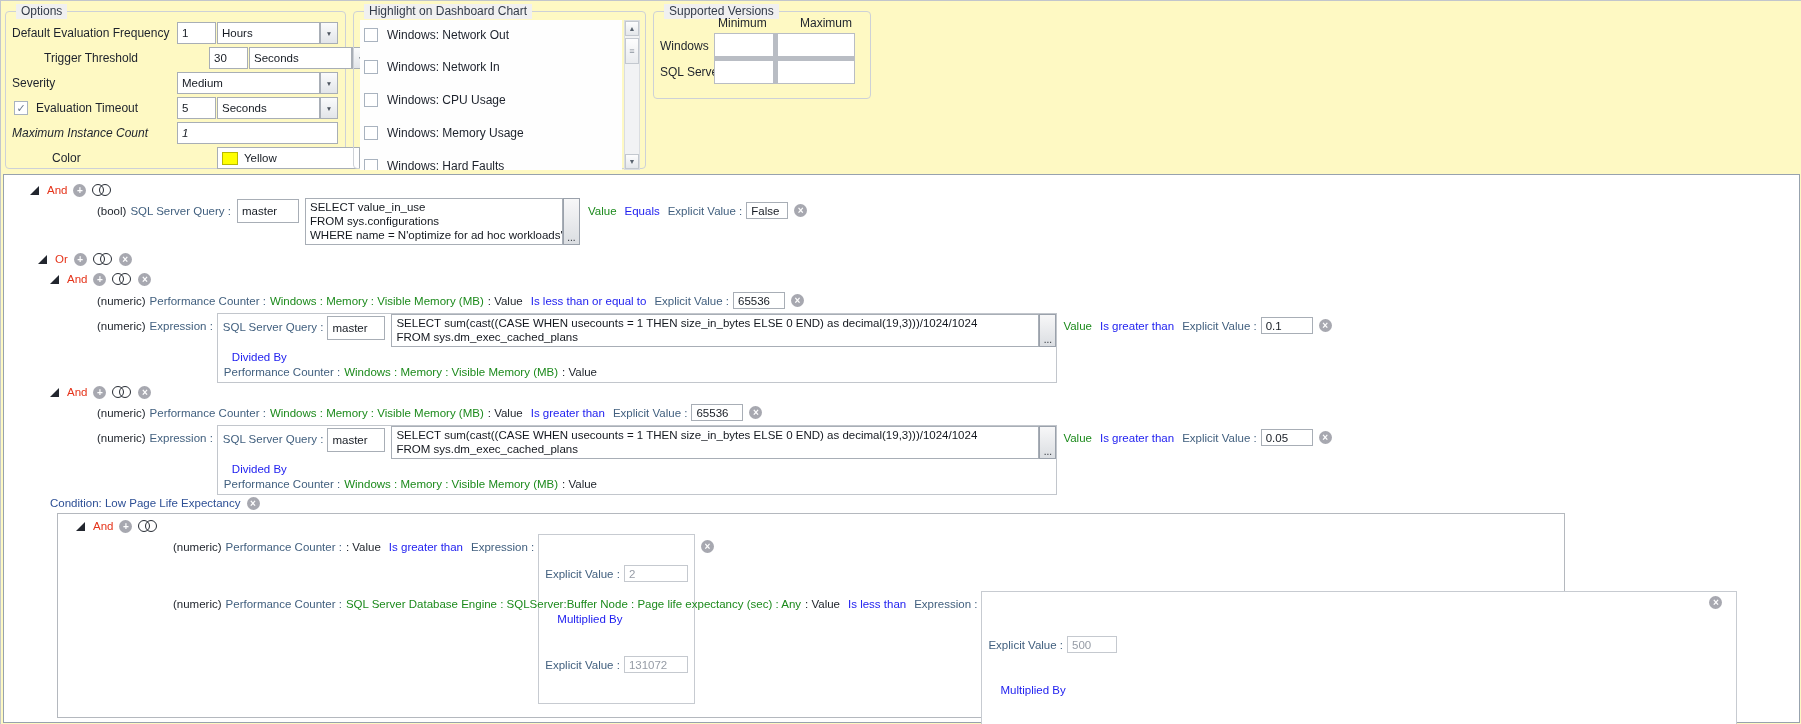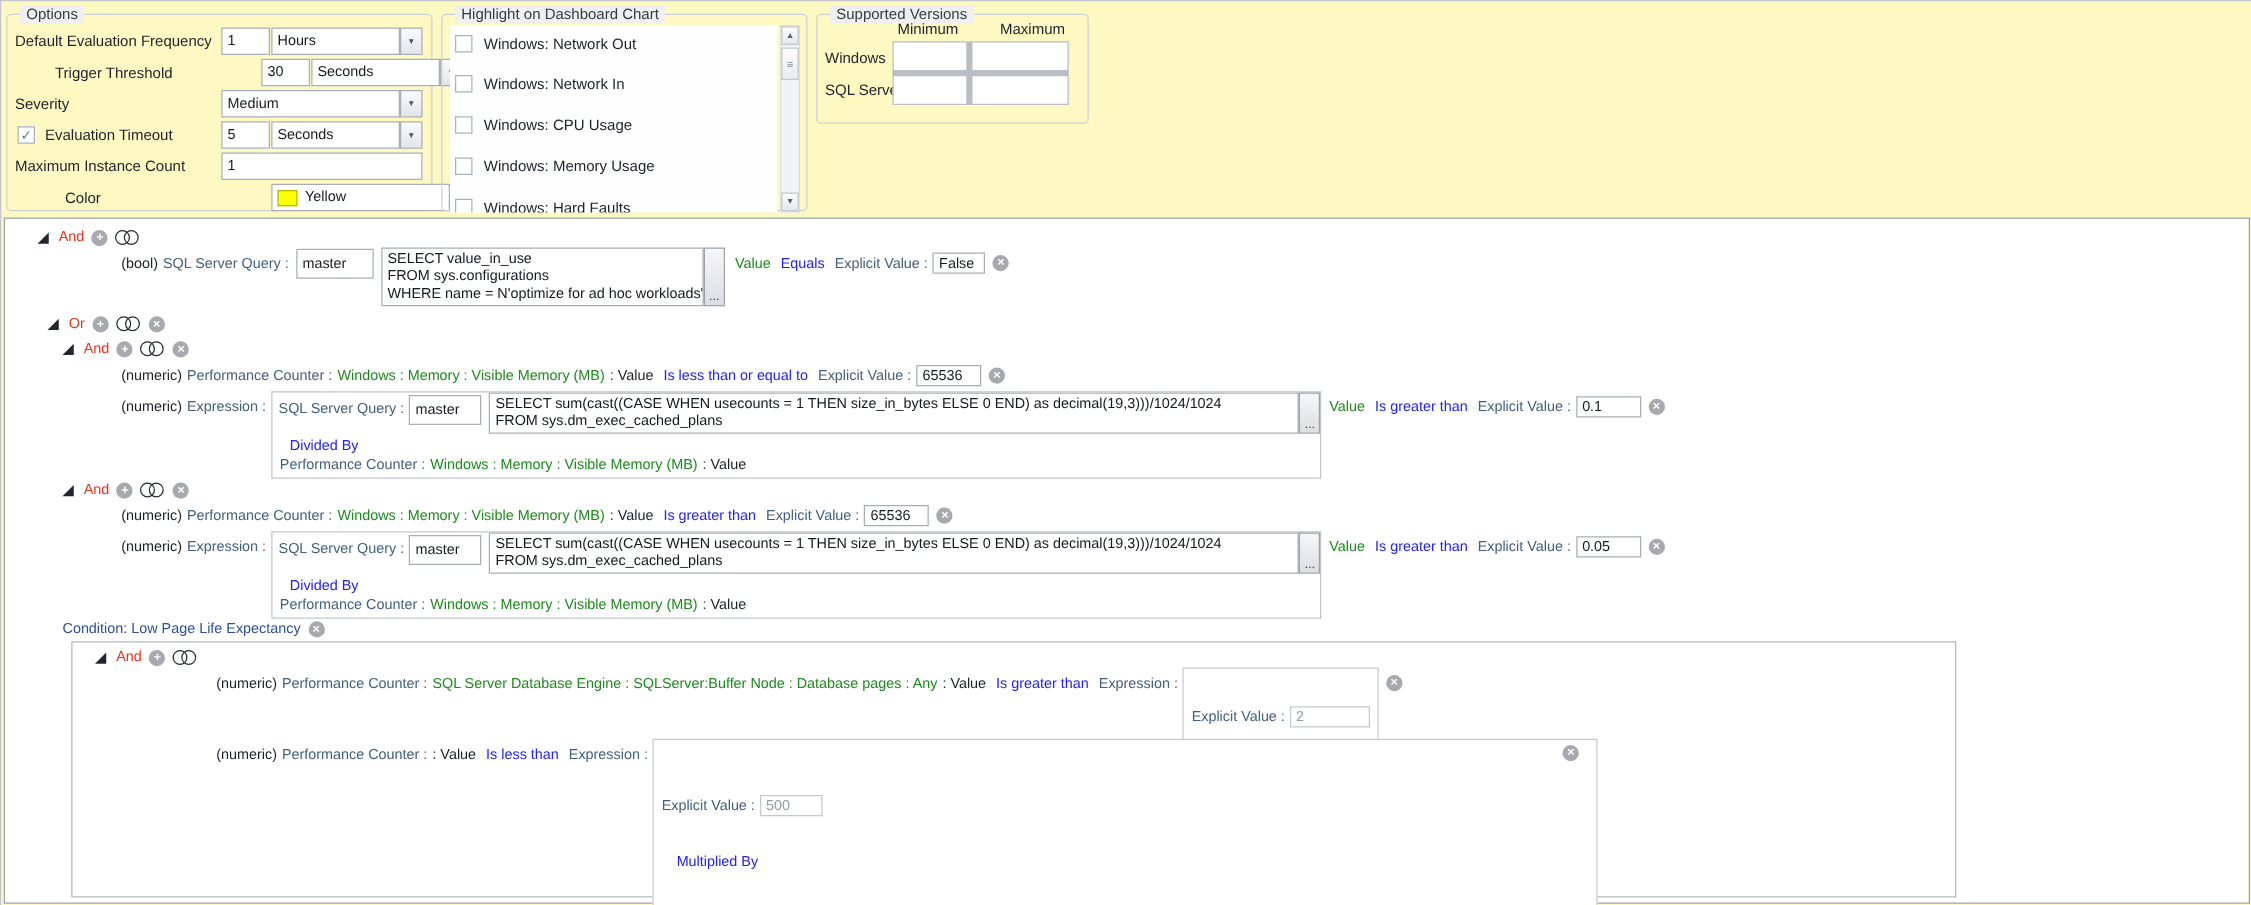--- a/index.html
+++ b/index.html
@@ -90,21 +90,21 @@
     <div class="opt-row" style="left:6px;top:85px;width:330px;">
       <span class="cb" style="margin-left:2px;">
           <span>✓</span>
         </span>
       <span class="lbl" style="margin-left:8px;">Evaluation Timeout</span>
       <span class="ctl tb" style="left:165px;top:0;width:39px;height:22px;">5</span>
       <span class="ctl tb" style="left:205px;top:0;width:103px;height:22px;">Seconds</span>
       <span class="ctl ddbtn" style="left:308px;top:0;width:18px;height:22px;">▼</span>
     </div>
 
-    <div class="opt-row" style="left:6px;top:110px;width:330px;">
+    <div class="opt-row" style="left:6px;top:110px;width:330px;font-style:italic;">
       <span class="lbl">Maximum Instance Count</span>
       <span class="ctl tb" style="left:165px;top:0;width:161px;height:22px;">1</span>
     </div>
 
     <div class="opt-row" style="left:6px;top:135px;width:330px;margin-left:40px;">
       <span class="lbl">Color</span>
       <span class="ctl tb" style="left:165px;top:0;width:143px;height:22px;">
         <span class="swatch" style="background:#ffff00;border:1px solid #b9b900"></span>
         <span style="margin-left:6px;">Yellow</span>
       </span>
@@ -287,41 +287,41 @@
       <div class="trow" style="left:18px;top:5px;">
         <span class="tri"></span>
         <span class="t-op">And</span>
         <span class="ico-plus">+</span>
         <span class="ico-group"><i class="c1"></i><i class="c2"></i></span>
       </div>
 
       <div class="trow trow-top" style="left:115px;top:20px;">
         <span class="t-dark pt">(numeric)</span>
         <span class="t-node pt ml4">Performance Counter :</span>
-        <span class="t-green pt ml4">SQL Server Database Engine : SQLServer:Buffer Node : Database pages : Any</span>
         <span class="t-dark pt ml4">: Value</span>
         <span class="t-blue pt ml8">Is greater than</span>
         <span class="t-node pt ml8">Expression :</span>
         <div class="minibox ml4">
           <div class="vline">
             <span class="t-node">Explicit Value :</span>
             <span class="tb tb-gray vb ml4" style="width:64px;">2</span>
           </div>
           <span class="t-blue" style="display:block;margin:2px 0 2px 12px;">Multiplied By</span>
           <div class="vline">
             <span class="t-node">Explicit Value :</span>
             <span class="tb tb-gray vb ml4" style="width:64px;">131072</span>
           </div>
         </div>
         <span class="ico-close" style="margin-top:6px;">×</span>
       </div>
 
       <div class="trow trow-top" style="left:115px;top:77px;">
         <span class="t-dark pt">(numeric)</span>
         <span class="t-node pt ml4">Performance Counter :</span>
+        <span class="t-green pt ml4">SQL Server Database Engine : SQLServer:Buffer Node : Page life expectancy (sec) : Any</span>
         <span class="t-dark pt ml4">: Value</span>
         <span class="t-blue pt ml8">Is less than</span>
         <span class="t-node pt ml8">Expression :</span>
         <div class="minibox ml4" style="position:relative;width:742px;background:#fff;">
           <span class="ico-close" style="position:absolute;right:14px;top:4px;margin:0;">×</span>
           <div class="vline">
             <span class="t-node">Explicit Value :</span>
             <span class="tb tb-gray vb ml4" style="width:50px;">500</span>
           </div>
           <span class="t-blue" style="display:block;margin:2px 0 2px 12px;">Multiplied By</span>

